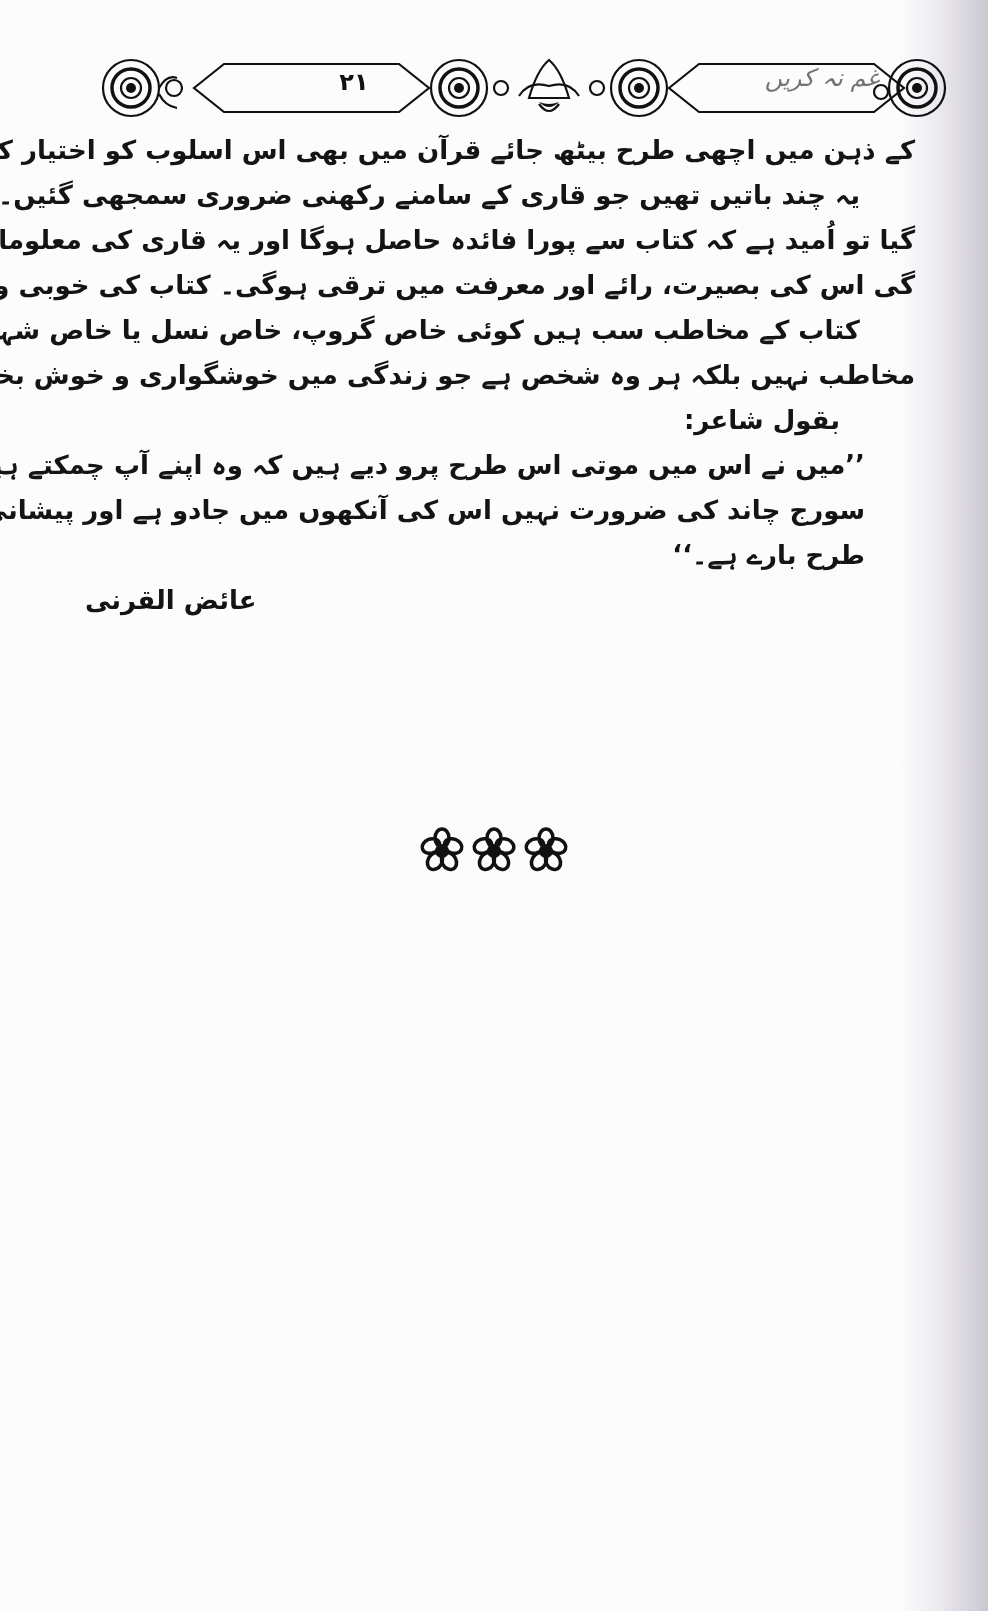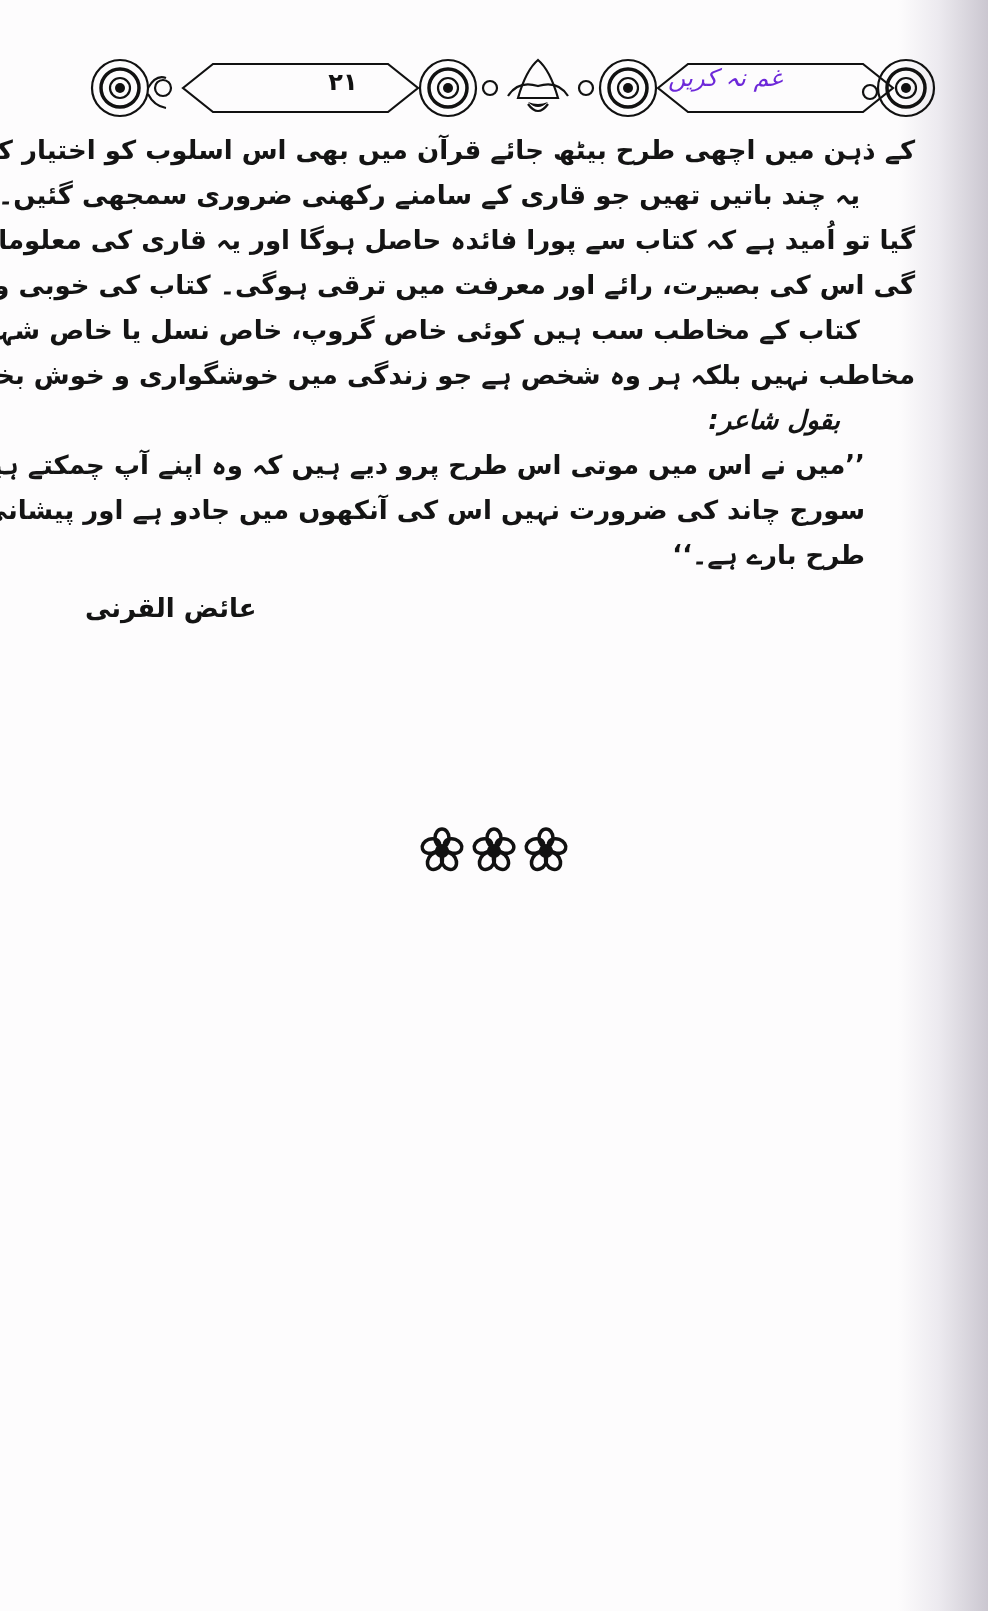--- a/index.html
+++ b/index.html
@@ -18,21 +18,21 @@
     .page-shadow {
       position: absolute;
       top: 0; right: 0;
       width: 90px;
       height: 1611px;
       background: linear-gradient(to right, rgba(253,252,253,0) 0%, rgba(225,222,230,0.6) 45%, rgba(200,196,206,0.95) 100%);
       pointer-events: none;
     }
     .header {
       position: absolute;
-      left: 88px;
+      left: 99px;
       top: 52px;
       width: 850px;
       height: 72px;
     }
     .header svg {
       position: absolute;
       left: 0; top: 0;
     }
     .page-number {
       position: absolute;
@@ -44,25 +44,25 @@
       font-weight: bold;
       font-size: 24px;
       color: #111;
       direction: rtl;
     }
     .running-title {
       position: absolute;
       left: 580px;
       top: 12px;
       width: 200px;
-      text-align: left;
+      text-align: right;
       font-family: "DejaVu Sans", sans-serif;
       font-size: 24px;
       font-style: italic;
-      color: #6d28d9;
+      color: #737373;
       direction: rtl;
     }
     .body-text {
       position: absolute;
       left: 85px;
       top: 128px;
       width: 830px;
       direction: rtl;
       font-family: "DejaVu Sans", sans-serif;
       font-size: 26px;
@@ -82,26 +82,24 @@
     .line.indent {
       padding-right: 55px;
     }
     .quote {
       padding-right: 50px;
       padding-left: 40px;
     }
     .quote-label {
       display: block;
       padding-right: 75px;
-      font-style: italic;
     }
     .author {
       display: block;
       text-align: left;
-      margin-top: 8px;
       padding-left: 0;
     }
     .separator {
       position: absolute;
       left: 0;
       width: 988px;
       top: 826px;
       display: flex;
       justify-content: center;
       gap: 4px;

